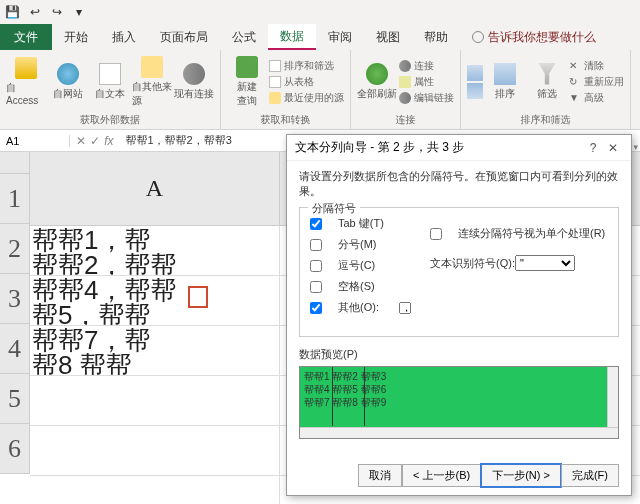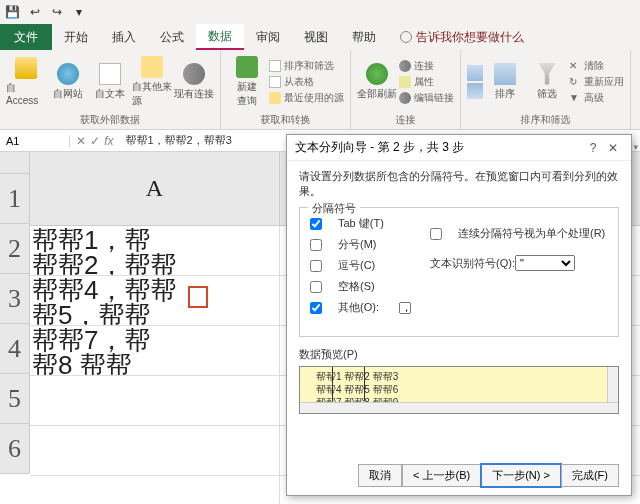--- a/index.html
+++ b/index.html
@@ -72,21 +72,21 @@
 .chk-col { display: flex; flex-direction: column; gap: 6px; }
 .chk { display: flex; align-items: center; gap: 16px; }
 .chk input { width: 12px; height: 12px; }
 .right-opts { position: absolute; left: 130px; top: 18px; display: flex; flex-direction: column; gap: 14px; }
 .qual-row { display: flex; align-items: center; }
 .qual-row select { width: 60px; font-size: 11px; }
 .other-input { width: 30px; font-size: 11px; margin-left: 4px; }
 .arrow-svg { position: absolute; top: 212px; left: 380px; pointer-events:none; }
 
 .preview-label { margin-top: 10px; margin-bottom: 4px; }
-.preview-box { border: 1px solid #888; height: 48px; padding: 3px 16px; font-size: 10px; font-family: "SimSun", monospace; line-height: 13px; background: #fef9c3; overflow: hidden; position: relative; }
+.preview-box { border: 1px solid #888; height: 73px; padding: 3px 4px; font-size: 10px; font-family: "SimSun", monospace; line-height: 13px; background: #22c55e; overflow: hidden; position: relative; }
 .preview-box .vline { position: absolute; top: 0; bottom: 12px; width: 1px; background: #333; }
 .preview-box .hscroll { position: absolute; bottom: 0; left: 0; right: 0; height: 11px; background: #f0f0f0; border-top: 1px solid #ccc; }
 .preview-box .vscroll { position: absolute; top: 0; bottom: 11px; right: 0; width: 11px; background: #f0f0f0; border-left: 1px solid #ccc; }
 
 .dlg-btns { display: flex; justify-content: flex-end; gap: 0; padding: 8px 12px; }
 .dlg-btns button { font-size: 11px; padding: 3px 10px; background: #f5f5f5; border: 1px solid #aaa; cursor: pointer; }
 .dlg-btns button.primary { border: 1px solid #3b7dd8; outline: 1px solid #3b7dd8; }
 .dlg-btns button:disabled { color: #aaa; }
 </style>
 </head>
@@ -96,20 +96,21 @@
   <span class="icon-btn">💾</span>
   <span class="icon-btn">↩</span>
   <span class="icon-btn">↪</span>
   <span class="icon-btn">▾</span>
 </div>
 
 <div class="menu">
   <div class="file-tab">文件</div>
   <div class="tab">开始</div>
   <div class="tab">插入</div>
+  <div class="tab">页面布局</div>
   <div class="tab">公式</div>
   <div class="tab active">数据</div>
   <div class="tab">审阅</div>
   <div class="tab">视图</div>
   <div class="tab">帮助</div>
   <div class="tab tell">
       <span class="bulb"></span>
       <span>告诉我你想要做什么</span>
     </div>
 </div>

